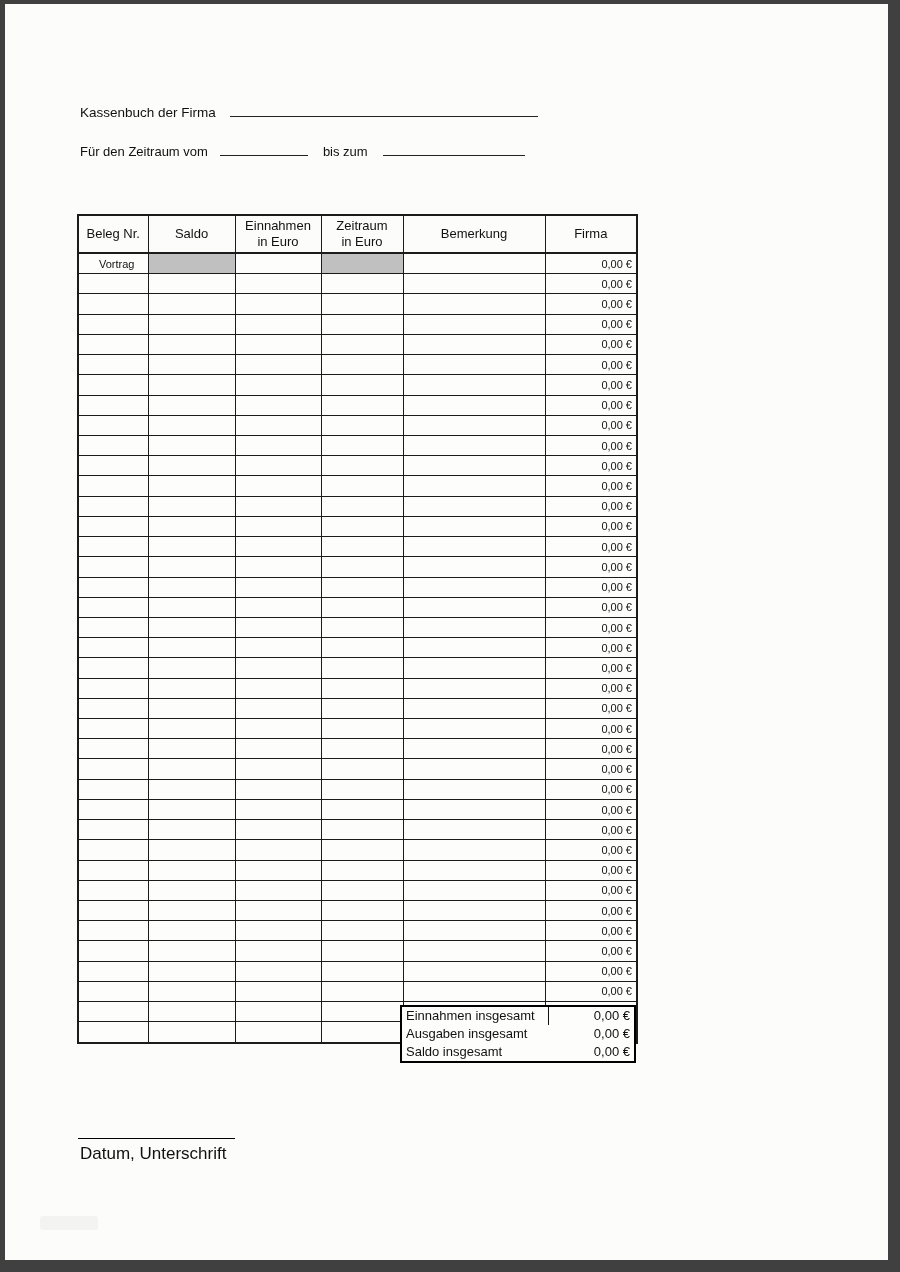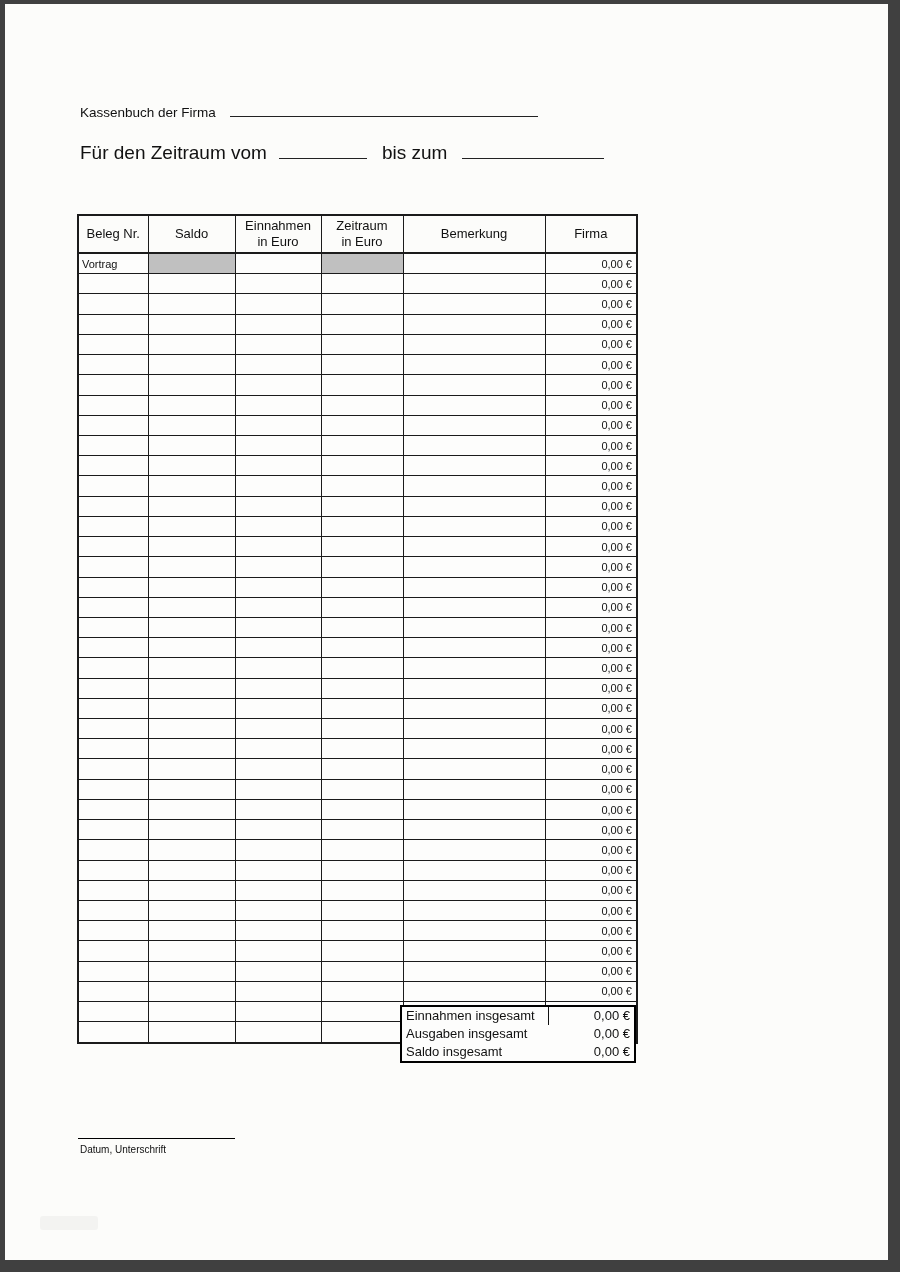--- a/index.html
+++ b/index.html
@@ -3,47 +3,47 @@
 <meta charset="utf-8">
 <style>
   html,body{margin:0;padding:0;}
   body{font-family:"Liberation Sans", sans-serif; color:#111;}
 
   .frame{position:relative; width:900px; height:1272px; background:#404040; overflow:hidden;}
   .page{position:absolute; left:5px; top:4px; right:12px; bottom:12px; background:#FCFCFA;}
 
   
   .title-row{position:absolute; left:75px; top:99px; font-size:13.5px; white-space:nowrap;}
-  .period-row{position:absolute; left:75px; top:138px; font-size:19px; white-space:nowrap;}
+  .period-row{position:absolute; left:75px; top:138px; font-size:13px; white-space:nowrap;}
   .fill-line{display:inline-block; height:13px; border-bottom:1px solid #222; vertical-align:baseline;}
   .w-title{width:308px; margin-left:14px;}
   .w-from{width:88px; margin-left:12px; margin-right:15px;}
   .w-until{width:142px; margin-left:15px;}
 
   
   table.ledger{position:absolute; left:72px; top:194px; width:559px;
     border-collapse:collapse; table-layout:fixed; border:2px solid #1b1b1b;margin-top:16px;}
   .ledger th, .ledger td{border:1px solid #1b1b1b; padding:0; overflow:hidden;}
   .ledger th{height:36px; font-size:13px; font-weight:normal; text-align:center;
     border-bottom-width:2px; line-height:16px;}
   .hdr-line{display:block;}
   .ledger td{height:19.23px; font-size:11px; background:#FDFDFC;}
   .ledger td.saldo{text-align:right; padding-right:4px;}
-  .ledger td.vortrag{text-align:left; padding-left:3px;}
+  .ledger td.vortrag{text-align:left; padding-left:20px;}
   .ledger td.gray{background:#C0C0C0;}
 
   
   .summary{position:absolute; left:395px; top:1001px; width:232px; height:54px;
     border:2px solid #000; font-size:13px; background:#FDFDFC;}
   .summary-row{display:flex; justify-content:space-between; height:18px; line-height:18.5px; padding:0 4px;text-align:center;}
   .summary-divider{position:absolute; left:146px; top:0; width:1px; height:18px; background:#111;}
 
   
   .sig-line{position:absolute; left:73px; top:1134px; width:157px; border-top:1.5px solid #000;}
-  .sig-label{position:absolute; left:75px; top:1140px; font-size:10px;}
+  .sig-label{position:absolute; left:75px; top:1140px; font-size:17px;}
 
   
   .watermark{position:absolute; left:35px; top:1212px; width:58px; height:14px;
     background:rgba(130,130,130,0.07); border-radius:3px;}
 </style>
 </head>
 <body>
 
 <div class="frame">
   <div class="page">

